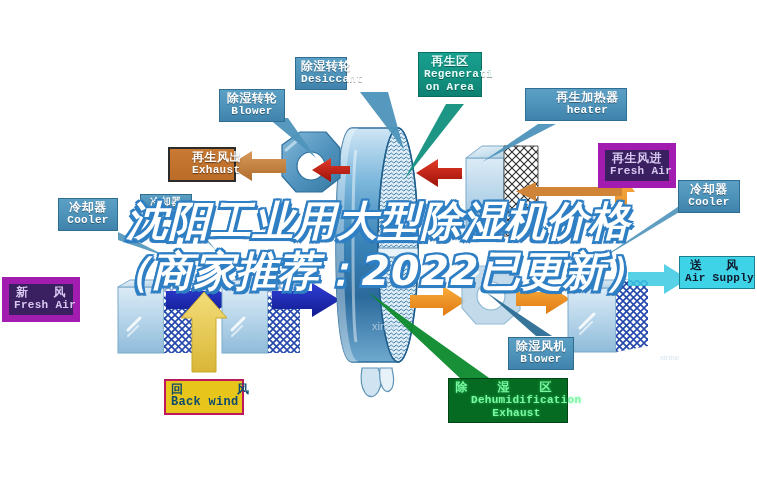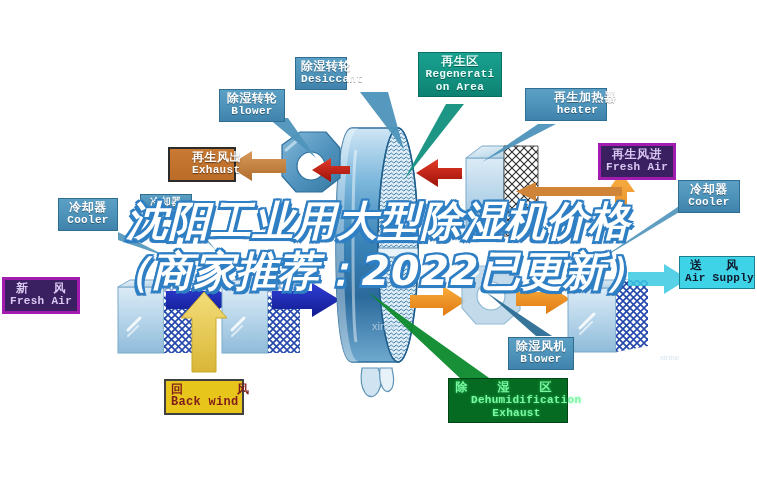--- a/index.html
+++ b/index.html
@@ -74,40 +74,40 @@
     border: 2px solid #2b2b2b;
     color: #ffffff;
     text-shadow: 0 1px 1px rgba(0,0,0,0.5);
   }
   .cal-orange .label-cn { font-size: 12px; }
   .cal-orange .label-en { font-size: 11px; }
 
   
   .cal-purple {
     background: #3a2060;
-    border: 3px solid #a21caf;
+    border: 7px solid #a21caf;
     color: #d9c8f2;
   }
   .cal-purple .label-cn { font-size: 12px; }
   .cal-purple .label-en { font-size: 11px; }
 
   
   .cal-cyan {
     background: #3fd3e8;
     border: 1px solid #1c7f90;
     color: #0f172a;
   }
   .cal-cyan .label-cn { font-size: 12px; letter-spacing: 6px; }
   .cal-cyan .label-en { font-size: 11px; }
 
   
   .cal-yellow {
     background: #e8c51b;
-    border: 2px solid #404040;
-    color: #7f1d1d;
+    border: 2px solid #be185d;
+    color: #0c4a6e;
   }
   .cal-yellow .label-cn { font-size: 12px; letter-spacing: 10px; }
   .cal-yellow .label-en { font-size: 12px; }
 
   
   .cal-green {
     background: #066b22;
     border: 1px solid #034414;
     color: #7cf7a0;
     text-shadow: 0 0 3px rgba(60,255,140,0.55);
@@ -357,27 +357,27 @@
   <div class="label-box cal-blue" style="left:295px; top:57px; width:52px;">
     <span class="label-cn">除湿转轮</span>
     <span class="label-en">Desiccant</span>
   </div>
 
   <div class="label-box cal-blue" style="left:219px; top:89px; width:66px;">
     <span class="label-cn">除湿转轮</span>
     <span class="label-en">Blower</span>
   </div>
 
-  <div class="label-box cal-teal" style="left:418px; top:52px; width:84px;">
+  <div class="label-box cal-teal" style="left:418px; top:52px; width:64px;">
     <span class="label-cn">再生区</span>
     <span class="label-en">Regenerati</span>
     <span class="label-en">on Area</span>
   </div>
 
-  <div class="label-box cal-blue" style="left:525px; top:88px; width:82px;padding-left:28px;">
+  <div class="label-box cal-blue" style="left:525px; top:88px; width:102px;padding-left:28px;">
     <span class="label-cn">再生加热器</span>
     <span class="label-en">heater</span>
   </div>
 
   <div class="label-box cal-purple" style="left:598px; top:143px; width:78px;">
     <span class="label-cn">再生风进</span>
     <span class="label-en">Fresh Air</span>
   </div>
 
   <div class="label-box cal-orange" style="left:168px; top:147px; width:68px;padding-left:22px;">

